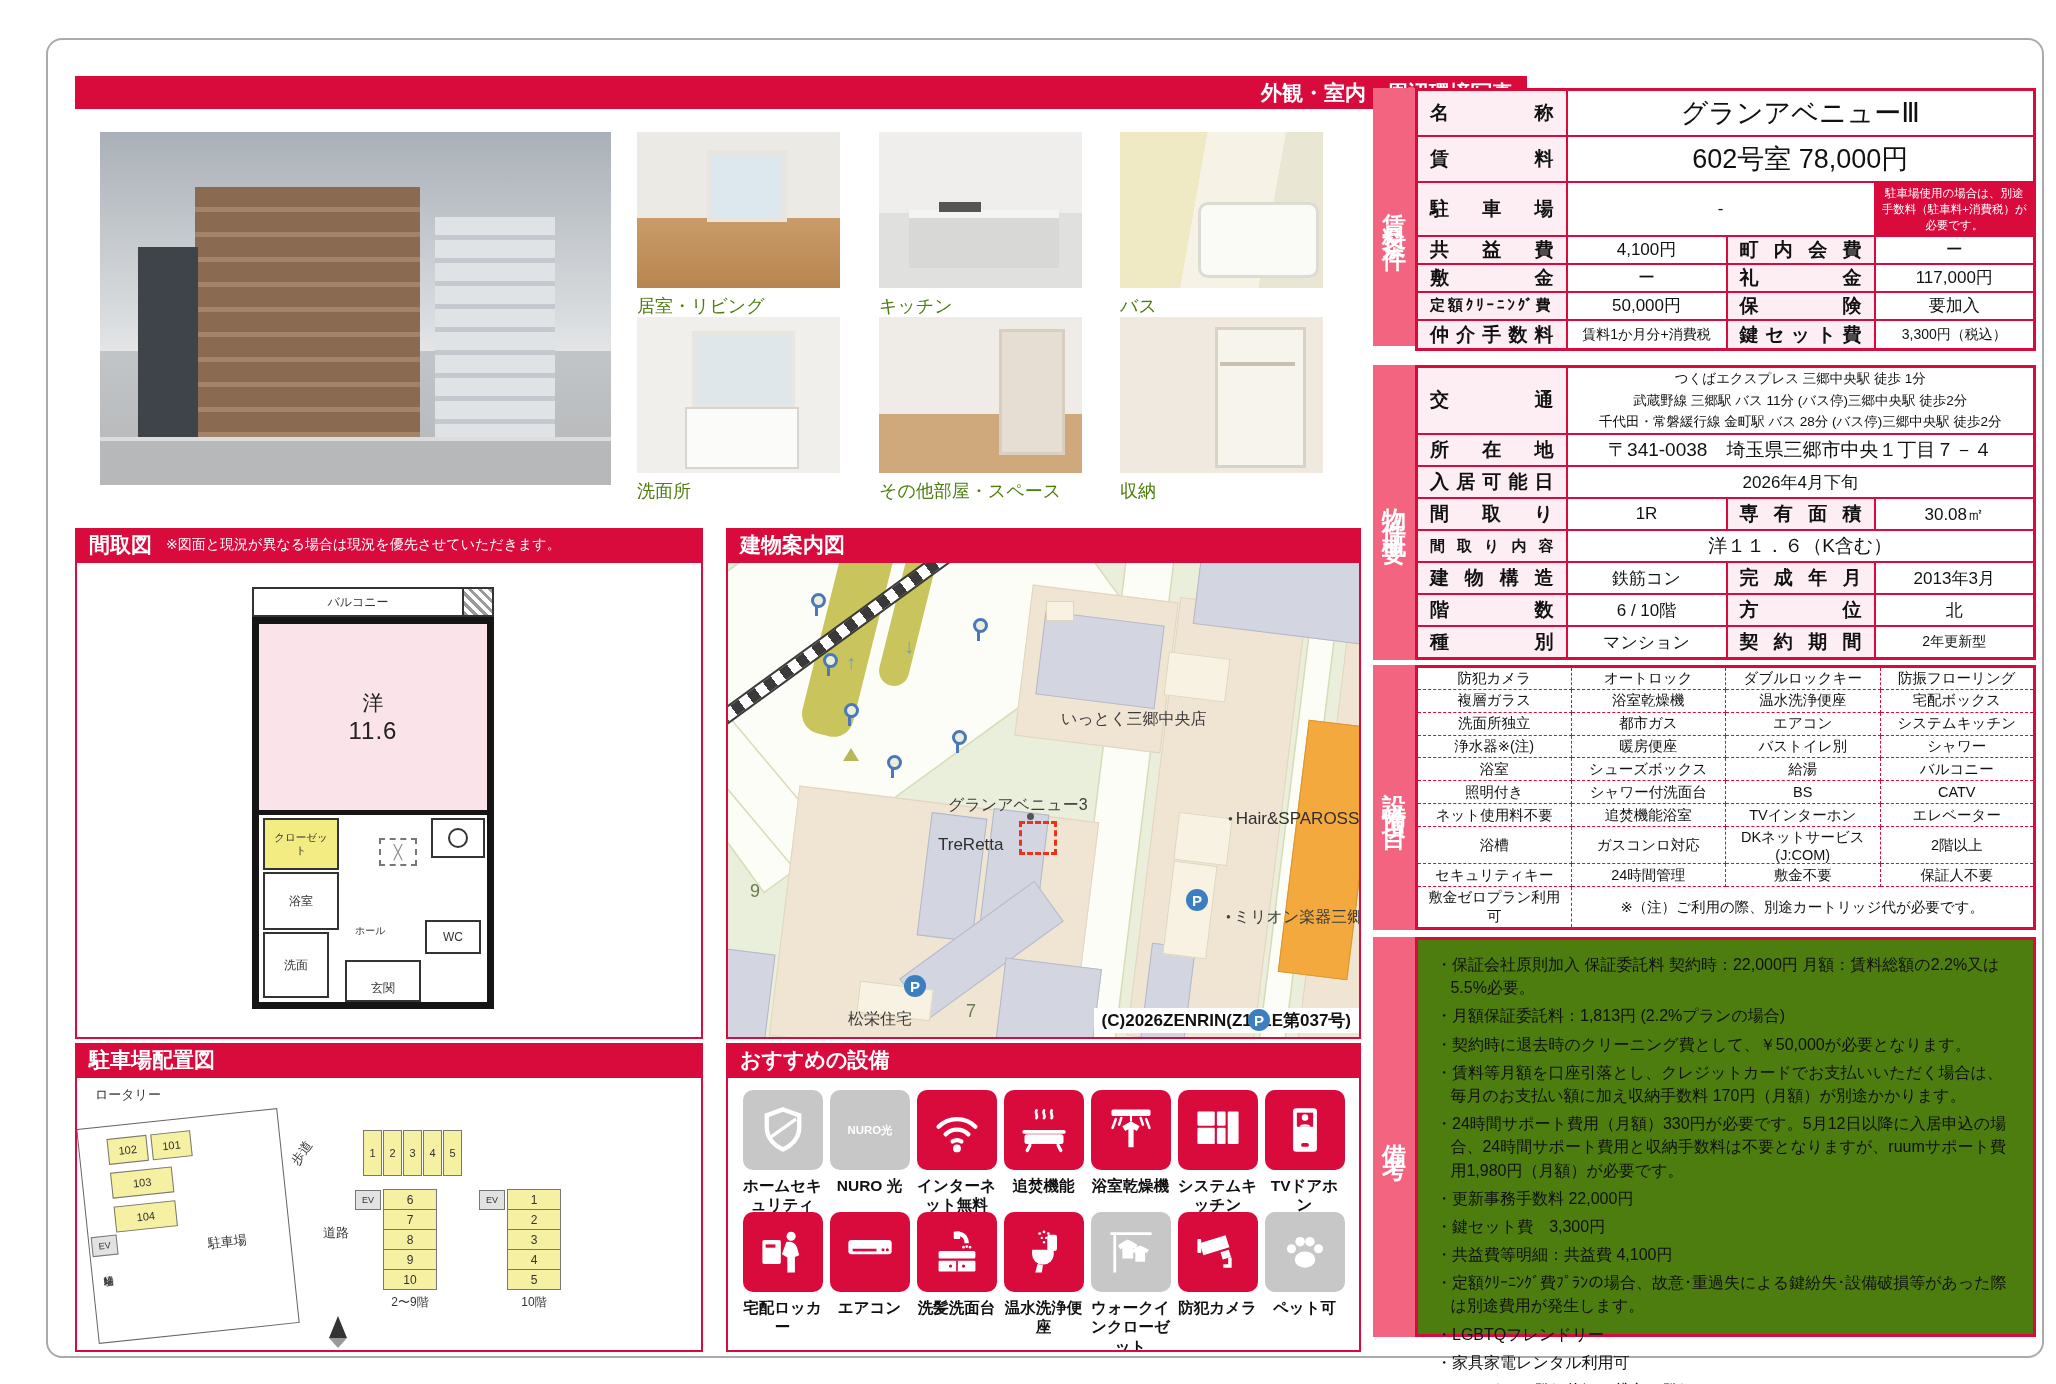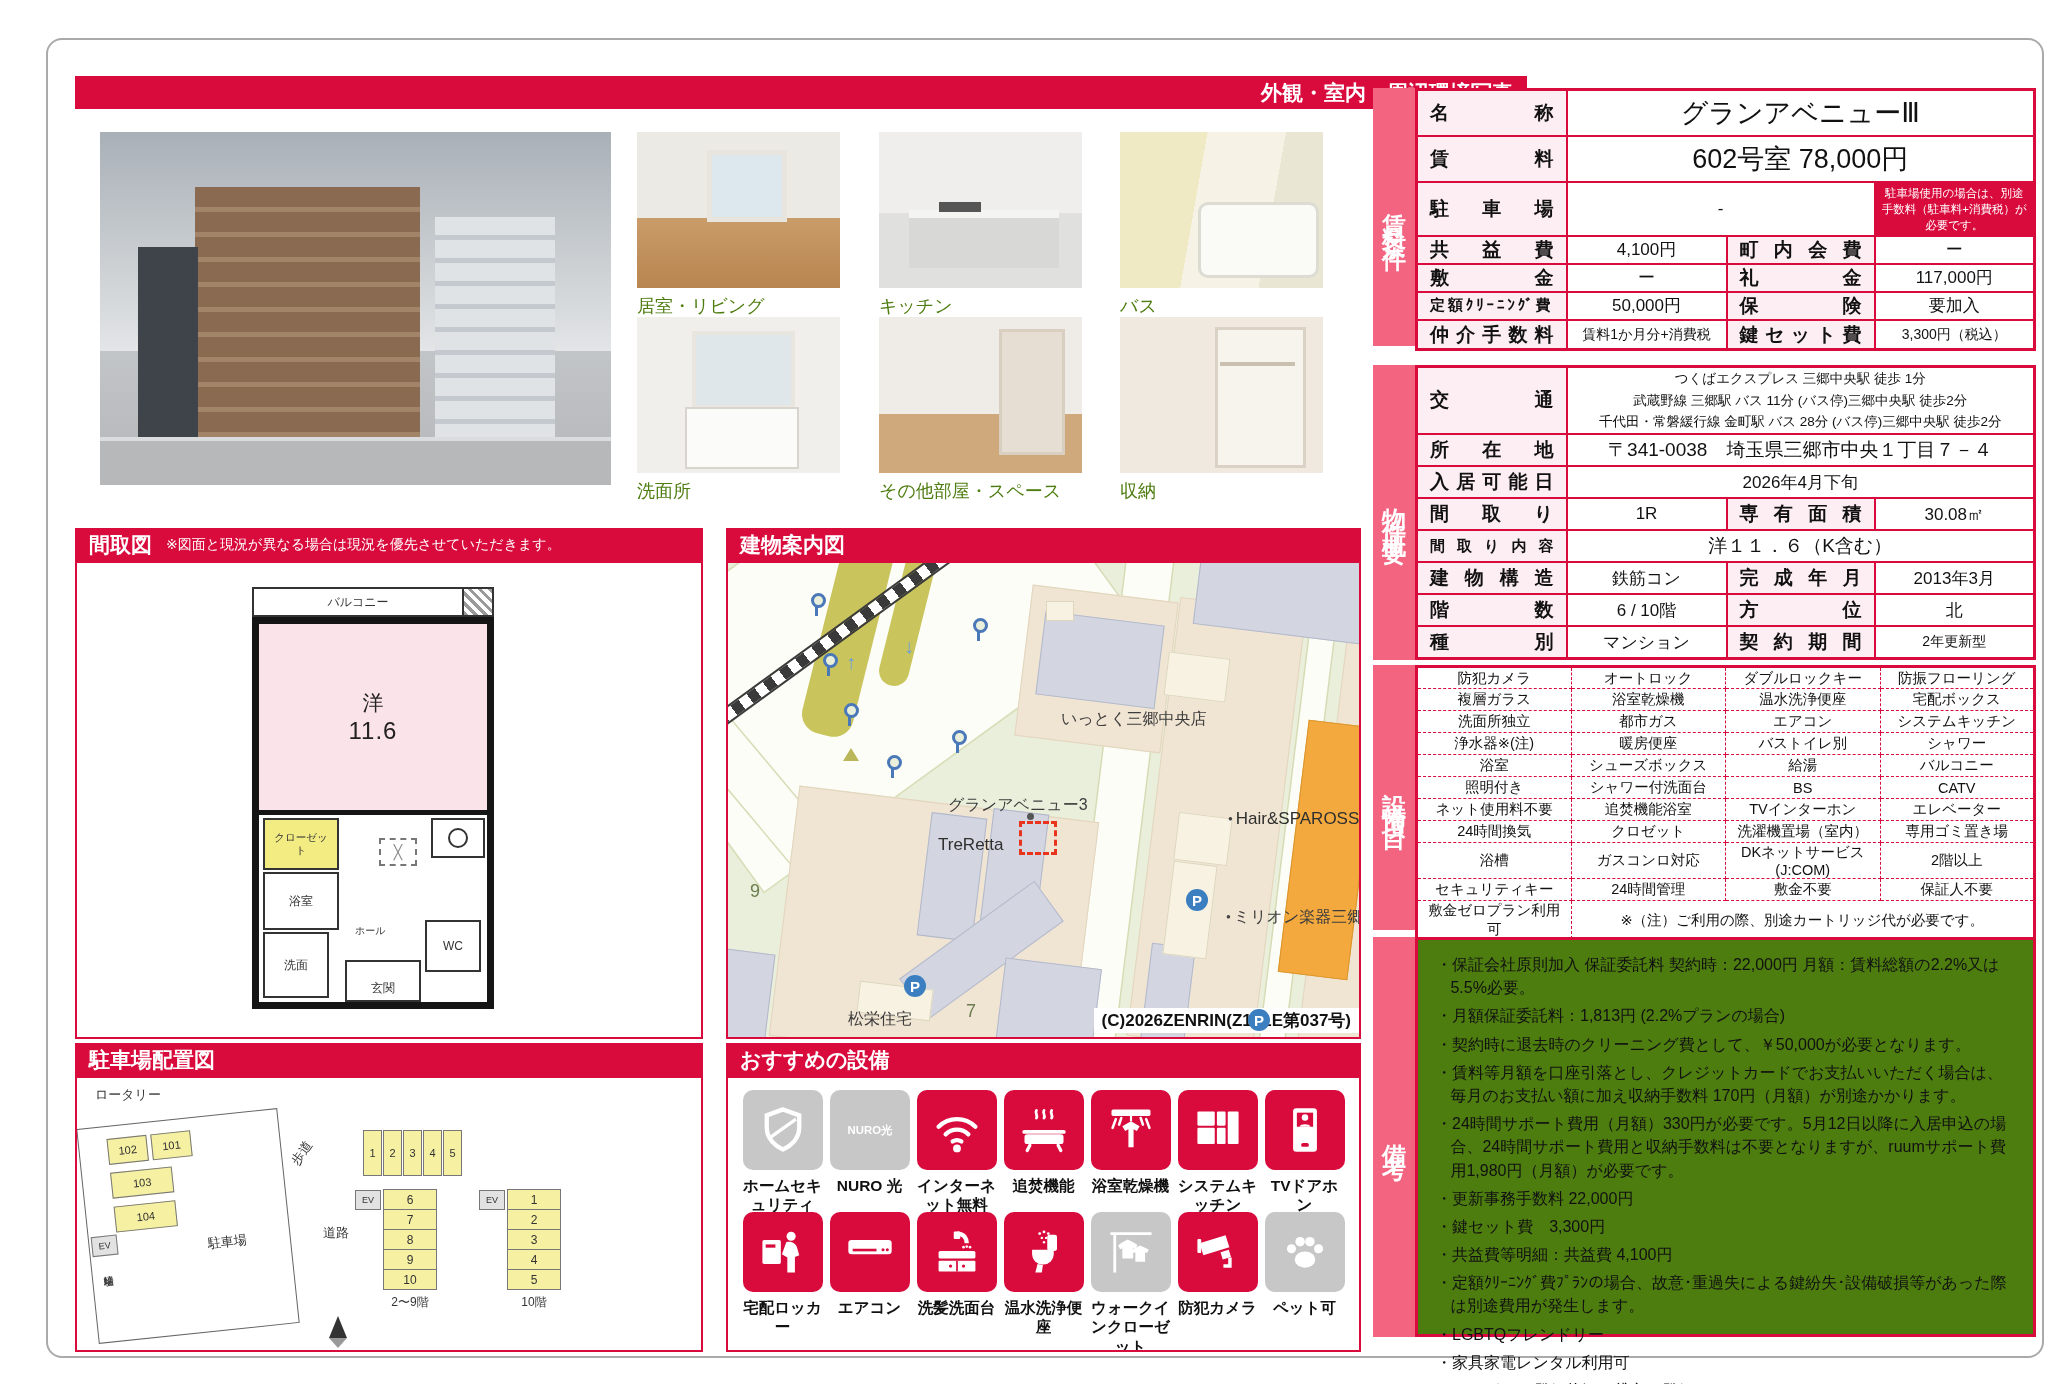--- a/index.html
+++ b/index.html
@@ -50,21 +50,21 @@
   .unit{position:absolute;left:0;top:30px;width:242px;height:392px;border:7px solid #151515;box-sizing:border-box;background:#fff;}
   .room{position:absolute;left:0;top:0;width:228px;height:186px;background:#fbe3ea;border-bottom:5px solid #151515;
         display:flex;flex-direction:column;align-items:center;justify-content:center;}
   .room .rt{font-size:21px;color:#222;}
   .room .rs{font-size:24px;color:#222;letter-spacing:1px;}
   .pcell{position:absolute;border:2px solid #333;box-sizing:border-box;display:flex;align-items:center;justify-content:center;
          text-align:center;font-size:12px;color:#333;background:#fff;line-height:1.2;}
   .closet{left:4px;top:194px;width:76px;height:52px;background:#f3ec83;font-size:10.5px;padding:0 6px;}
   .bathrm{left:4px;top:248px;width:76px;height:58px;}
   .washrm{left:4px;top:308px;width:66px;height:66px;}
-  .wcrm{left:166px;top:296px;width:56px;height:52px;}
+  .wcrm{left:166px;top:296px;width:56px;height:34px;}
   .kitch{left:172px;top:194px;width:54px;height:40px;}
   .kitch::before{content:"";width:16px;height:16px;border:2px solid #333;border-radius:50%;}
   .xbox{position:absolute;left:120px;top:214px;width:38px;height:28px;border:2px dashed #777;box-sizing:border-box;
         display:flex;align-items:center;justify-content:center;color:#888;font-size:14px;}
   .hall-l{position:absolute;left:96px;top:300px;font-size:10px;color:#333;}
   .genkan{position:absolute;left:86px;top:336px;width:76px;height:42px;border:2px solid #333;box-sizing:border-box;
           display:flex;align-items:flex-end;justify-content:center;font-size:12px;color:#333;padding-bottom:3px;}
 
   
   #map-box{background:var(--mapbg);}
@@ -645,26 +645,20 @@
             <td>BS</td>
             <td>CATV</td>
           </tr>
           <tr>
             <td>ネット使用料不要</td>
             <td>追焚機能浴室</td>
             <td>TVインターホン</td>
             <td>エレベーター</td>
           </tr>
           <tr>
-            <td>24時間換気</td>
-            <td>クロゼット</td>
-            <td>洗濯機置場（室内）</td>
-            <td>専用ゴミ置き場</td>
-          </tr>
-          <tr>
             <td>浴槽</td>
             <td>ガスコンロ対応</td>
             <td>DKネットサービス(J:COM)</td>
             <td>2階以上</td>
           </tr>
           <tr>
             <td>セキュリティキー</td>
             <td>24時間管理</td>
             <td>敷金不要</td>
             <td>保証人不要</td>

